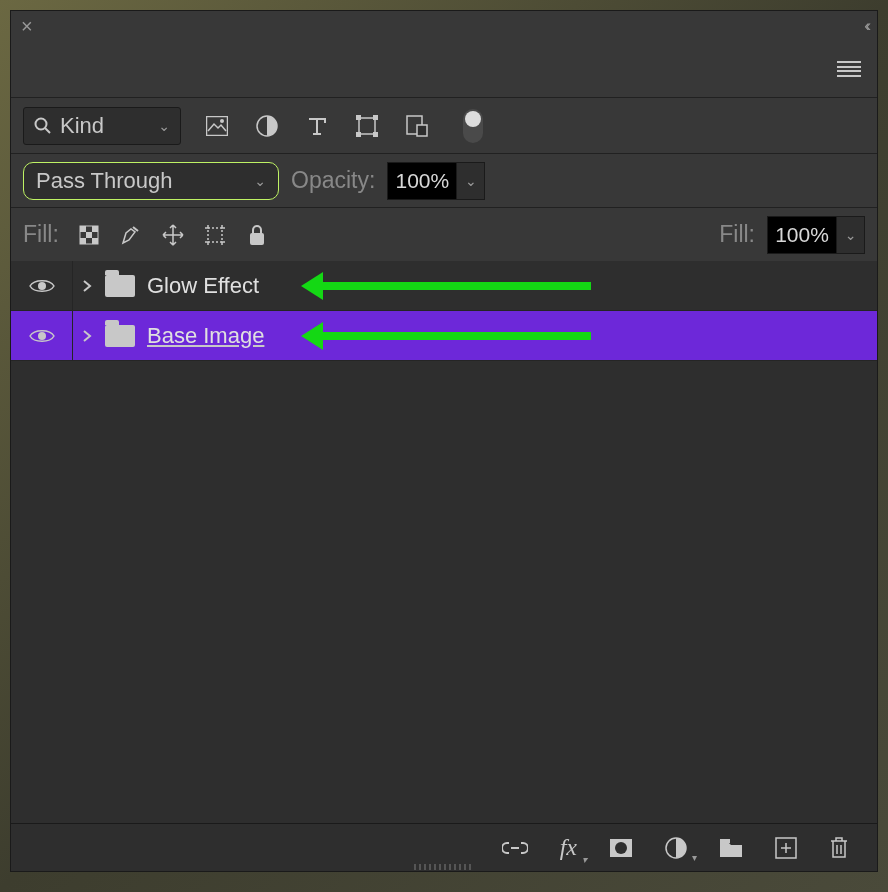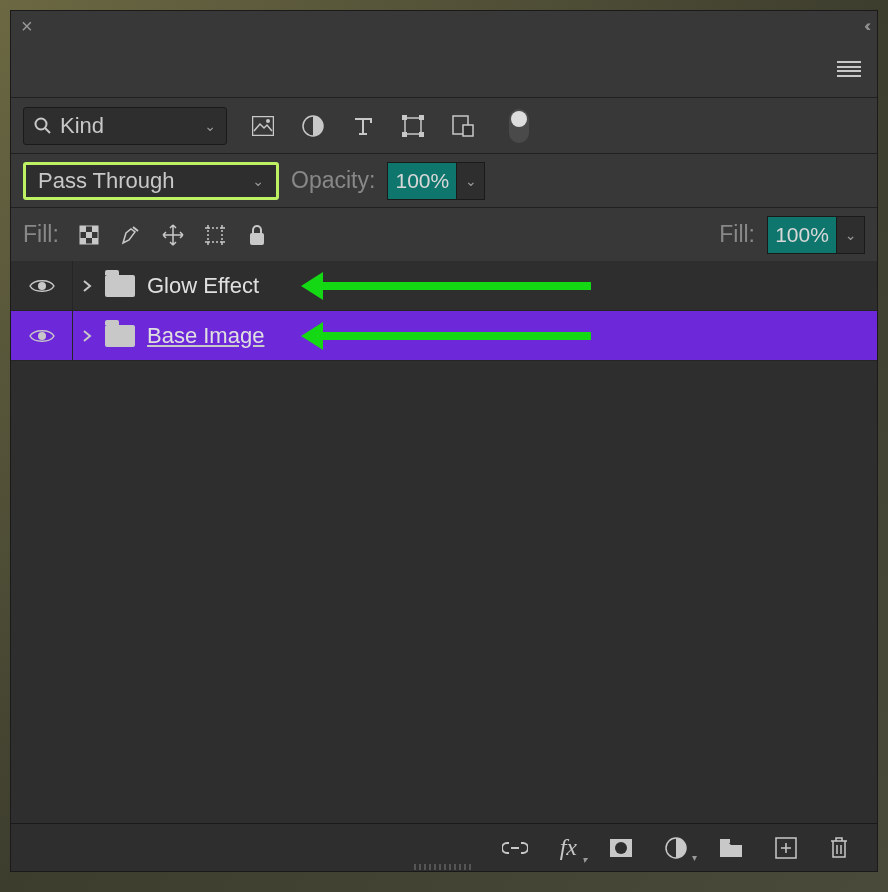--- a/index.html
+++ b/index.html
@@ -58,21 +58,21 @@
   .filter-row {
     height: 56px;
     background: #383838;
     border-top: 1px solid #212121;
     display: flex;
     align-items: center;
     padding: 0 12px;
     gap: 24px;
   }
   .kind-dropdown {
-    width: 204px;
+    width: 158px;
     height: 38px;
     background: #2e2e2e;
     border: 1px solid #1a1a1a;
     border-radius: 3px;
     display: flex;
     align-items: center;
     padding: 0 10px;
     gap: 8px;
   }
   .kind-dropdown .chev { margin-left:auto; font-size:14px; color:#999;}
@@ -88,28 +88,28 @@
   .blend-row, .lock-row {
     height: 54px;
     background: #383838;
     border-top: 1px solid #212121;
     display: flex;
     align-items: center;
     padding: 0 12px;
     gap: 12px;
   }
   .blend-dropdown {
-    width: 256px; height: 38px; background:#2e2e2e; border:3px solid #bef264; border-radius:3px;
+    width: 256px; height: 38px; background:#2e2e2e; border:1px solid #bef264; border-radius:10px;
     display:flex; align-items:center; padding:0 12px;
   }
   .blend-dropdown .chev { margin-left:auto; font-size:14px; color:#999;}
   .opacity-label, .fill-label, .lock-label { color:#888; font-size:23px; }
   .pct-group { display:flex; align-items:center; }
   .pct-input {
-    width:70px; height:38px; background:#0f766e; border:1px solid #1a1a1a; border-left:1px solid #1a1a1a;
+    width:70px; height:38px; background:#000000; border:1px solid #1a1a1a; border-left:1px solid #1a1a1a;
     display:flex; align-items:center; justify-content:center; color:#d8d8d8; font-size:21px;
   }
   .pct-btn {
     width:28px; height:38px; background:#2e2e2e; border:1px solid #1a1a1a; border-left:none;
     display:flex; align-items:center; justify-content:center; color:#999; font-size:14px;
   }
   .lock-icons { display:flex; align-items:center; gap:18px; margin-left:6px; margin-right:auto;}
   .lock-icon { width:24px; height:24px; color:#c8c8c8; display:flex; align-items:center; justify-content:center;}
 
   .layer-list {

